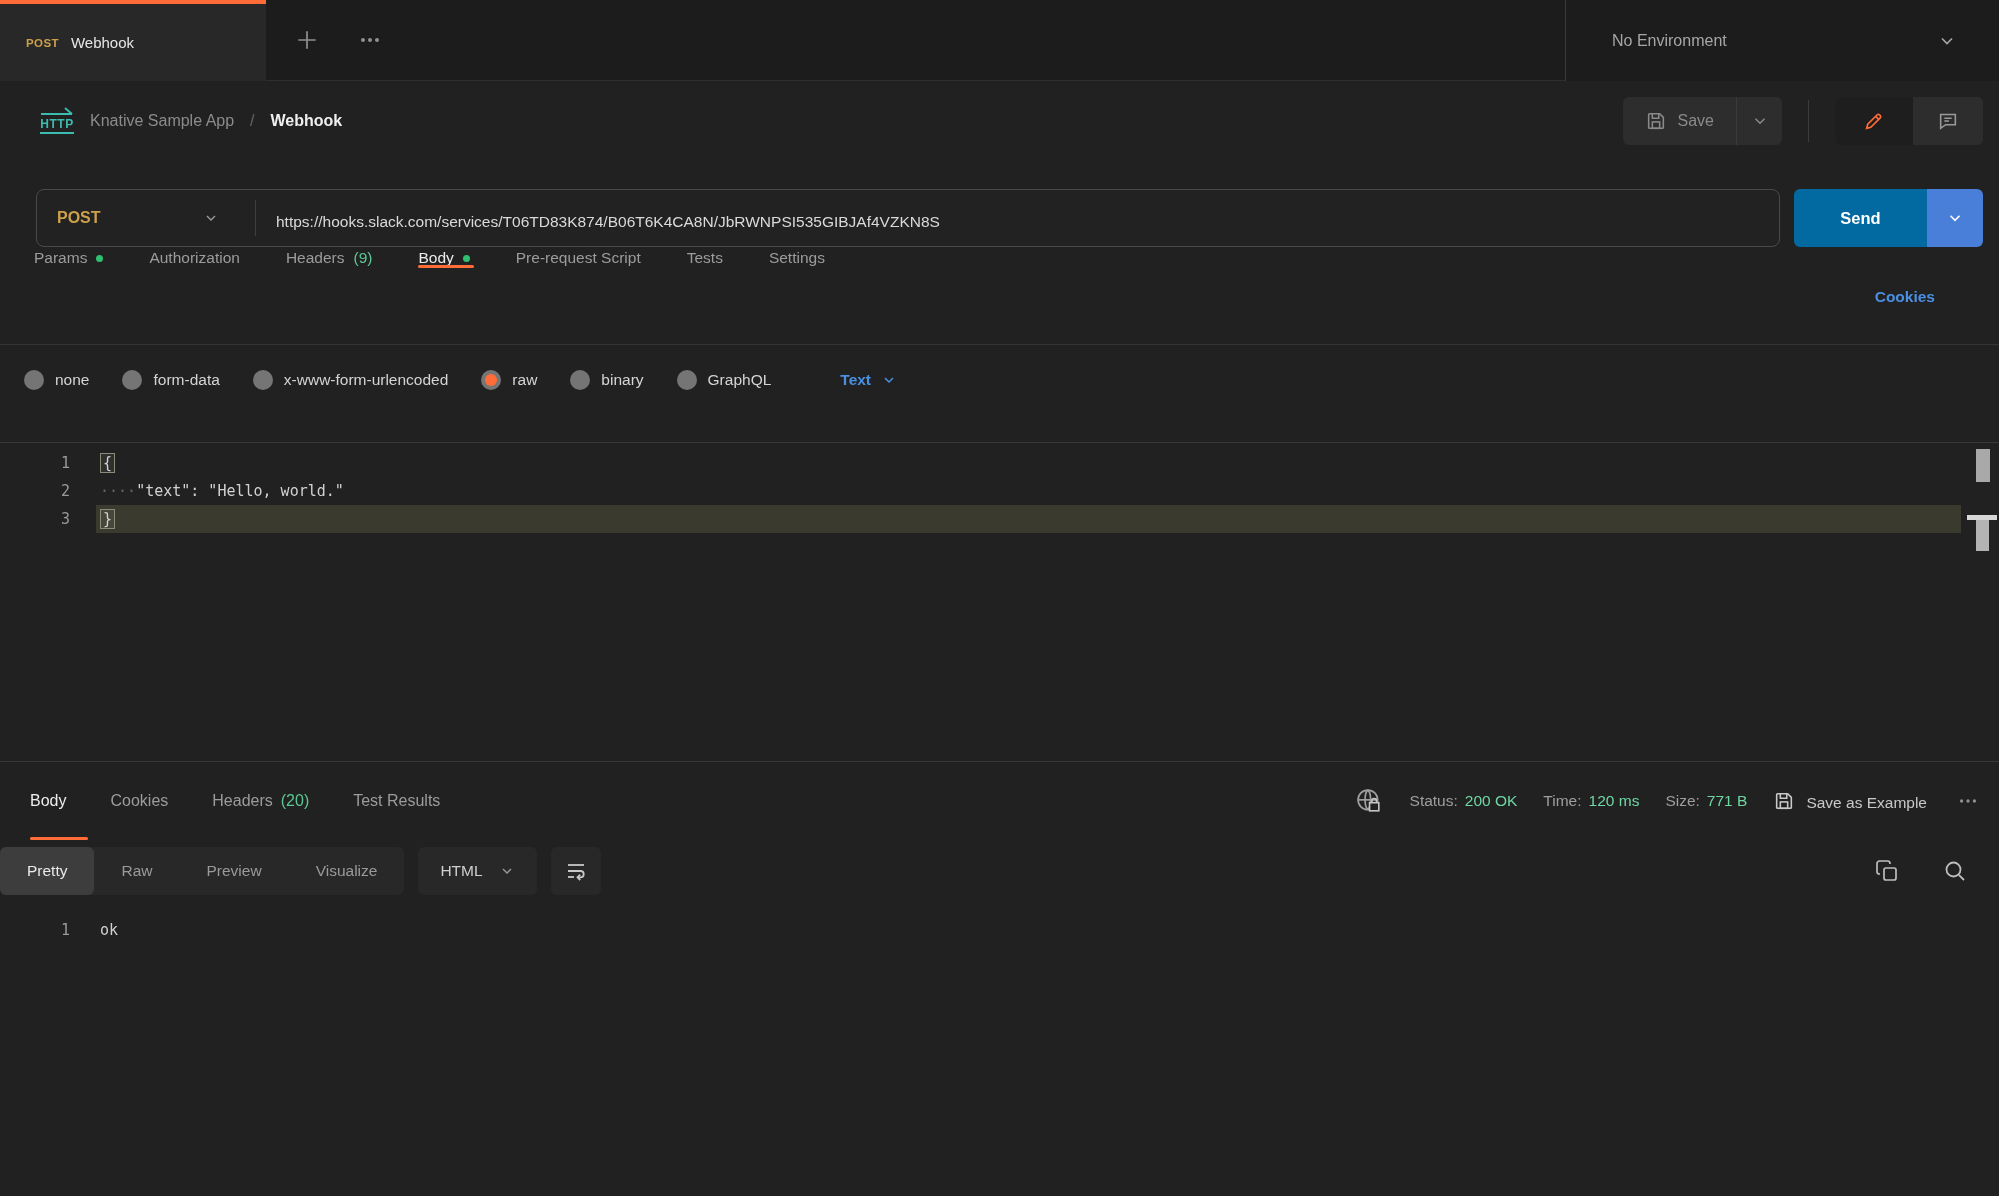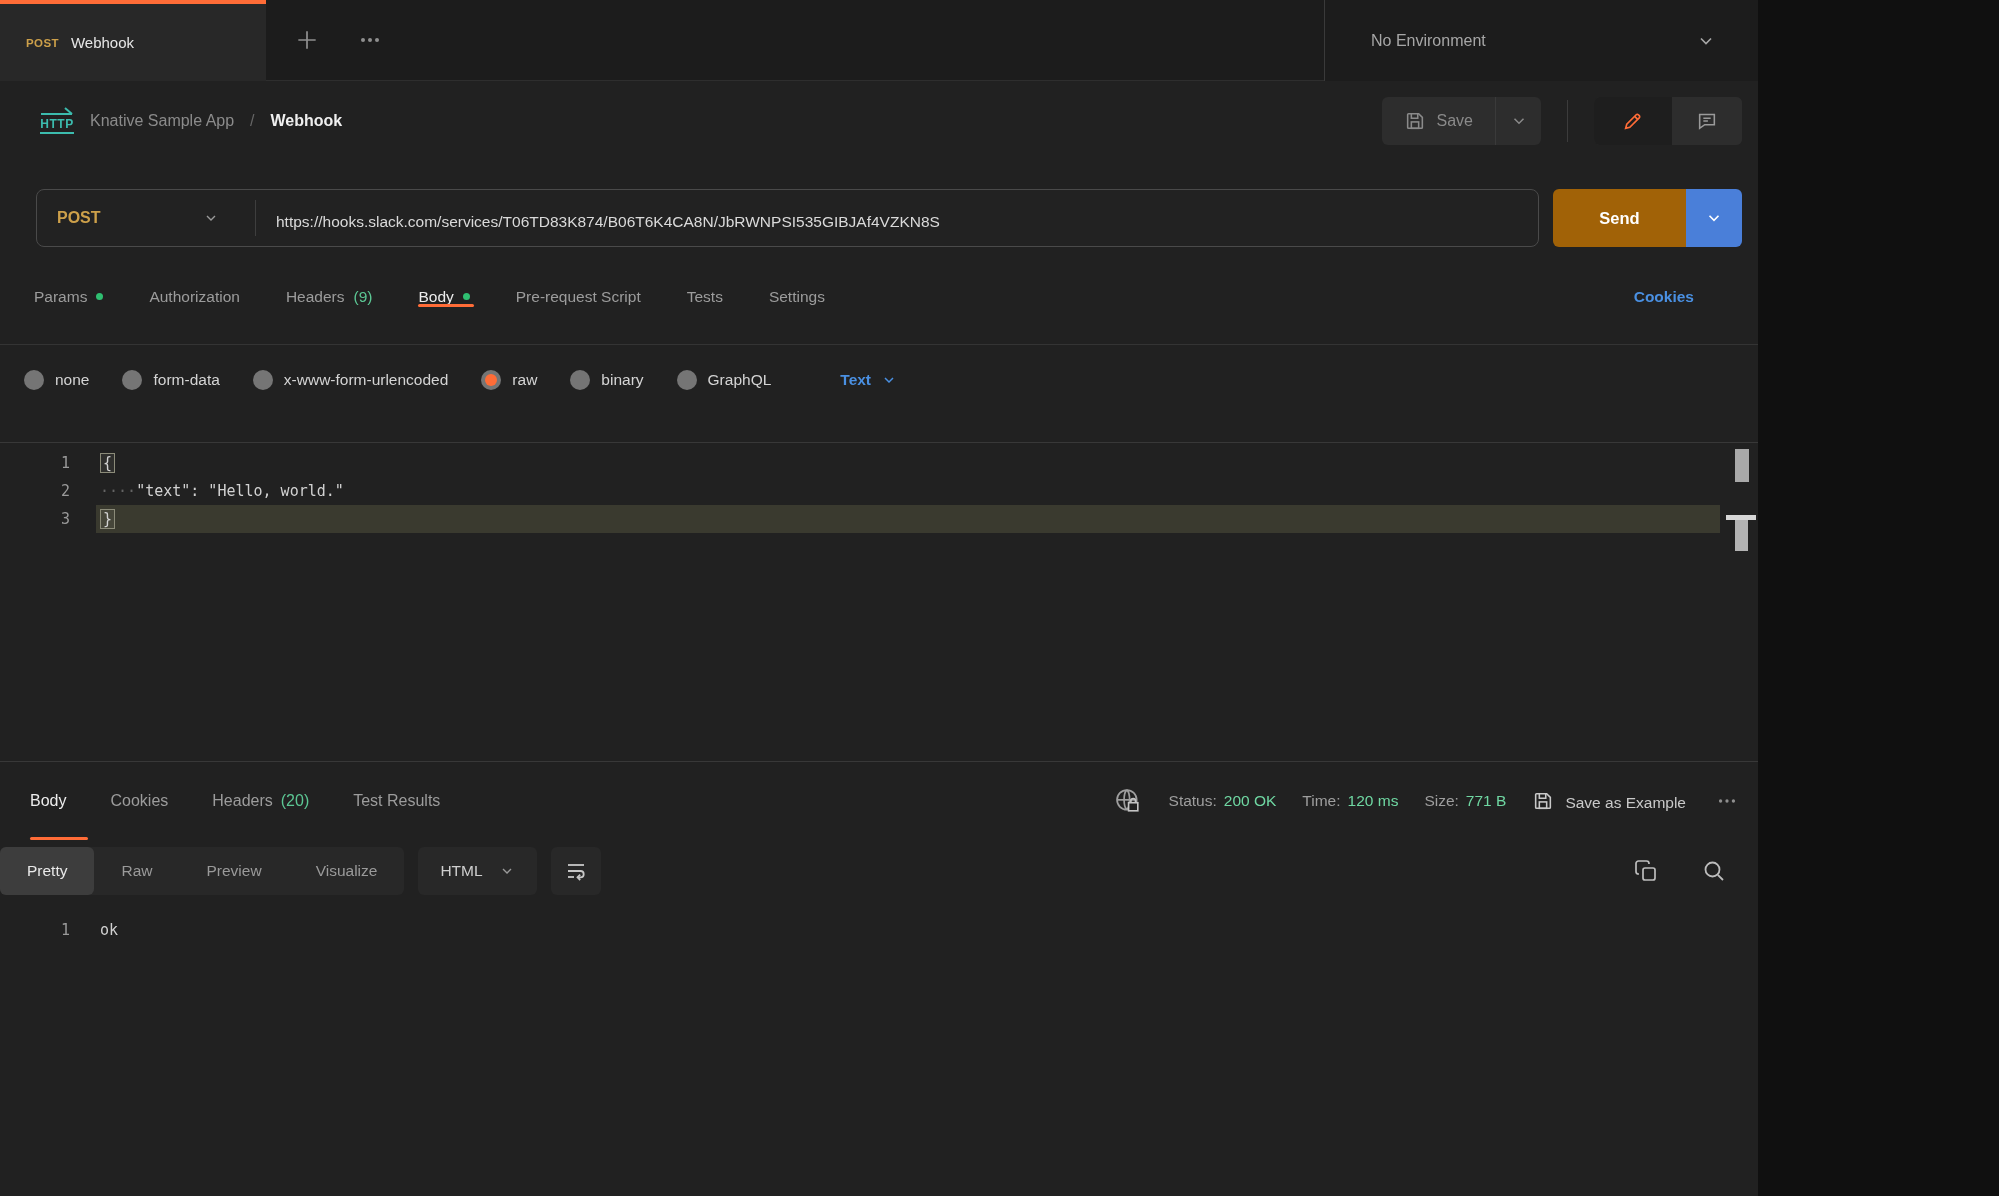--- a/index.html
+++ b/index.html
@@ -1,18 +1,18 @@
 <!DOCTYPE html>
 <html><head>
 <meta charset="utf-8">
 <style>
   * { box-sizing: border-box; }
   html,body { margin:0; padding:0; background:#101010; }
   .app {
-    position:relative; width:1758px; height:1196px;
+    position:relative; width:1999px; height:1196px;
     background:#212121; color:#d6d6d6; overflow:hidden;
     font-family:"Liberation Sans", sans-serif; font-size:15px;
   }
   svg { display:block; }
 
   
   .tabbar { display:flex; height:81px; background:#1c1c1c; align-items:stretch; }
   .tab-active {
     width:266px; background:#282828; border-top:4px solid #ff6c37;
     display:flex; align-items:center; gap:12px; padding:0 26px; cursor:default;
@@ -57,27 +57,27 @@
   .urlrow { display:flex; gap:14px; margin:29px 16px 0 36px; height:58px; }
   .urlbox { flex:1; height:58px; border:1px solid #4a4a4a; border-radius:8px;
             display:flex; align-items:center; background:#222; overflow:hidden; }
   .method-btn { width:218px; height:100%; background:none; border:none; cursor:pointer;
             display:flex; align-items:center; justify-content:space-between; padding:0 36px 0 20px;
             color:#cda04a; font-weight:700; font-size:16px; font-family:"Liberation Sans",sans-serif; }
   .url-divider { width:1px; height:36px; background:#3e3e3e; }
   .url-input { flex:1; background:transparent; border:none; outline:none; color:#dadada;
             font-size:15.5px; padding:0 20px; font-family:"Liberation Sans",sans-serif;margin-top:7px; }
   .send-group { display:flex; }
-  .btn-send { width:133px; height:58px; background:#a16207; border:none; border-radius:6px 0 0 6px;
+  .btn-send { width:133px; height:58px; background:#0369a1; border:none; border-radius:6px 0 0 6px;
             color:#fff; font-weight:700; font-size:16.5px; cursor:pointer; font-family:"Liberation Sans",sans-serif; }
   .btn-send-caret { width:56px; height:58px; background:#4a7fd9; border:none; border-radius:0 6px 6px 0;
             color:#fff; display:flex; align-items:center; justify-content:center; cursor:pointer; }
 
   
-  .reqtabs { display:flex; align-items:center; height:96px; margin-top:2px;
+  .reqtabs { display:flex; align-items:flex-start; height:96px; margin-top:2px;
              padding:0 64px 0 34px; border-bottom:1px solid #343434; gap:46px; }
   .rtab { display:flex; align-items:center; gap:9px; color:#9c9c9c; font-size:15.5px;
           position:relative; cursor:pointer; }
   .rtab.active { color:#ededed; }
   .rtab.active .underline { position:absolute; bottom:-1px; left:0; width:56px; height:3px;
           background:#ff6c37; border-radius:2px; }
   .gdot { width:7px; height:7px; border-radius:50%; background:#2fbf71; }
   .count { color:#5cc794; }
   .cookies-link { margin-left:auto; align-self:center; color:#4a90e2; font-size:15.5px;
           font-weight:700; cursor:pointer; }

